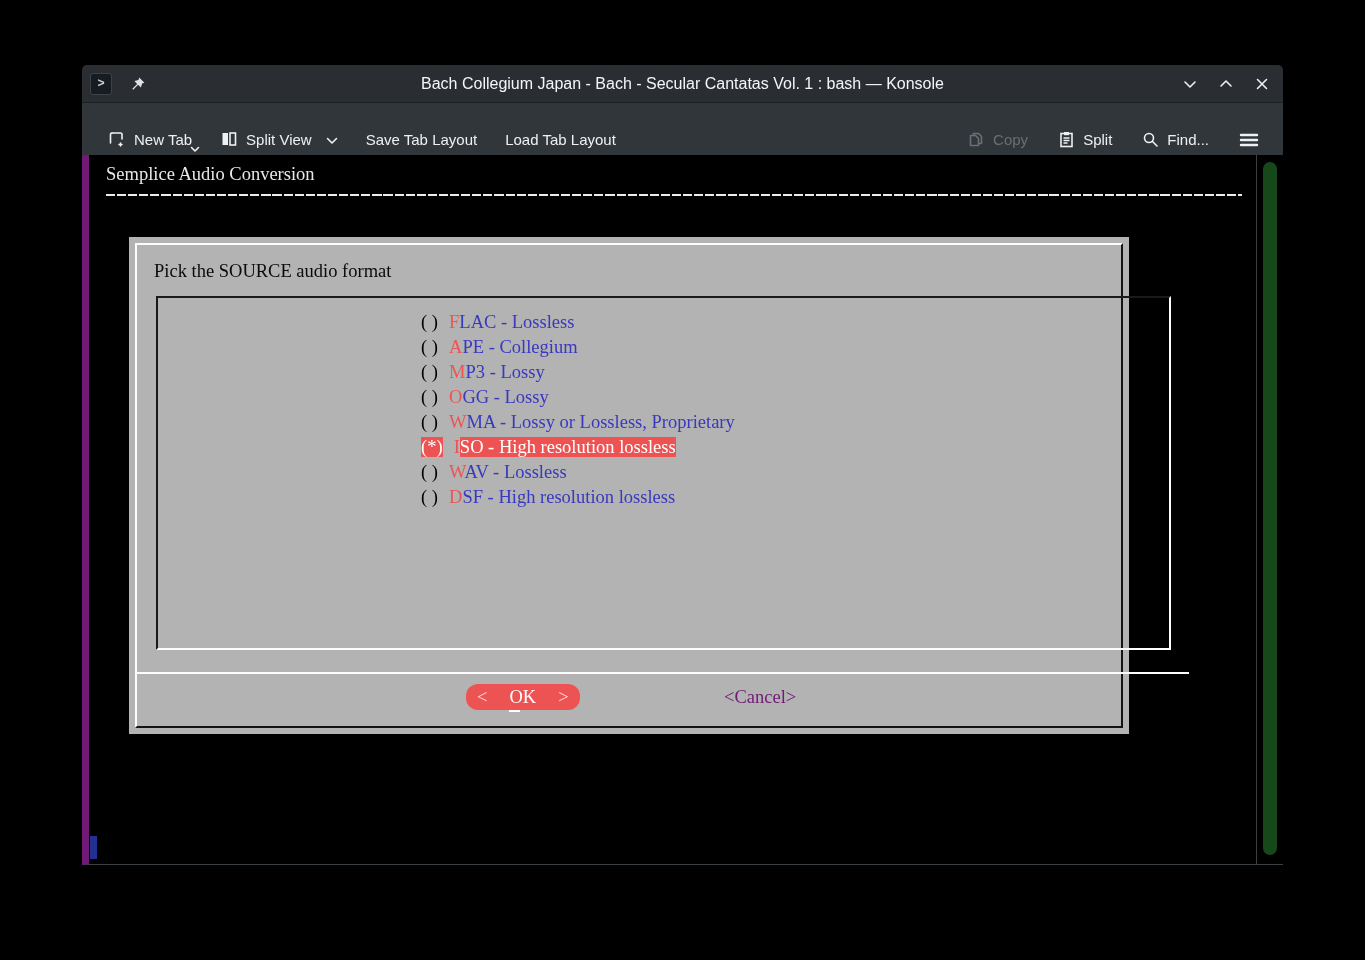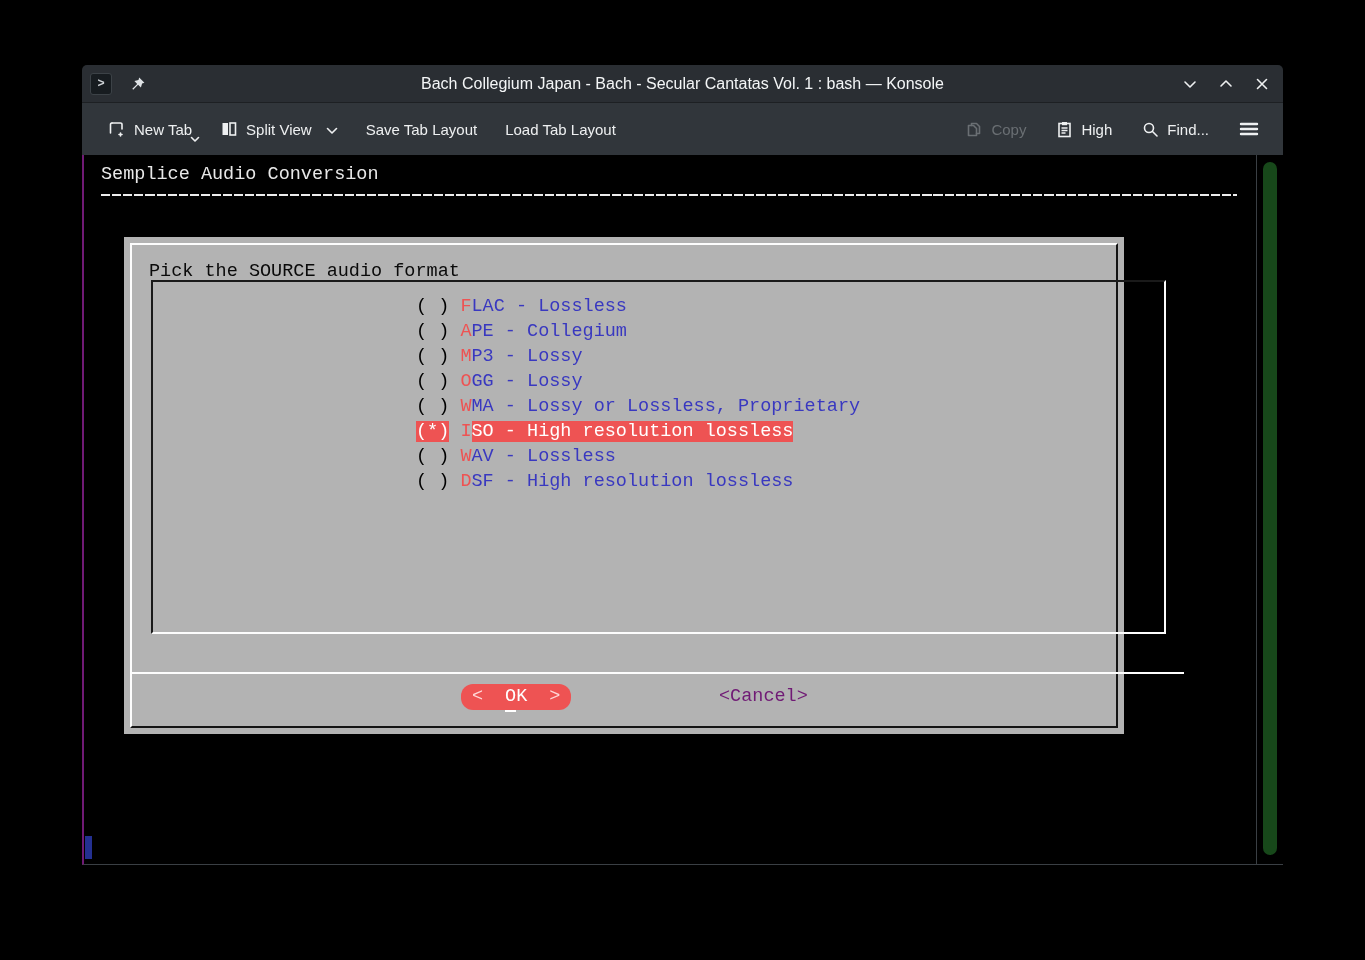--- a/index.html
+++ b/index.html
@@ -25,53 +25,53 @@
            font:bold 12px "Liberation Mono",monospace;}
   .pin{margin-left:18px;display:flex;align-items:center;}
   .wtitle{position:absolute;left:0;right:0;text-align:center;color:#f4f6f7;
           font-size:16px;pointer-events:none;}
   .wcontrols{position:absolute;right:10px;top:0;height:38px;display:flex;
              align-items:center;gap:14px;}
   .wbtn{width:22px;height:22px;display:flex;align-items:center;justify-content:center;
         color:#d7dadd;cursor:pointer;}
   
   .toolbar{position:absolute;left:0;top:38px;width:100%;height:52px;
-           background:var(--toolbar-bg);display:flex;align-items:center;
+           background:var(--toolbar-bg);display:flex;align-items:flex-end;
            color:var(--toolbar-text);font-size:15px;}
   .tb-left{display:flex;align-items:center;margin-left:16px;gap:8px;}
   .tb-right{display:flex;align-items:center;margin-left:auto;margin-right:14px;gap:10px;}
   .tbtn{display:flex;align-items:center;gap:8px;padding:7px 10px;border-radius:3px;
         position:relative;cursor:pointer;white-space:nowrap;}
   .tbtn .ico{display:flex;align-items:center;}
   .tbtn.disabled{color:var(--disabled-text);}
   .tbtn.disabled svg{stroke:var(--disabled-text);}
   .tb-caret{position:absolute;right:2px;bottom:-1px;}
   svg.line{fill:none;stroke:#eef0f1;stroke-width:1.6;stroke-linecap:round;stroke-linejoin:round;}
   
   .terminal{position:absolute;left:0;top:90px;width:1201px;height:710px;
             background:var(--terminal-bg);
-            border-left:2px solid #701a75;border-bottom:1px solid #3a3f44;
-            font-family:Liberation Mono, monospace;font-size:18.5px;line-height:25px;}
+            border-left:7px solid #701a75;border-bottom:1px solid #3a3f44;
+            font-family:Liberation Serif, serif;font-size:18.5px;line-height:25px;}
   .t-heading{position:absolute;left:17px;top:7px;color:var(--terminal-text);white-space:pre;}
   .t-underline{position:absolute;left:17px;top:39px;width:1136px;height:2px;
      background:repeating-linear-gradient(90deg,#ececec 0,#ececec 9.1px,transparent 9.1px,transparent 11.1px);}
   .cursor{position:absolute;left:1px;top:681px;width:7px;height:23px;background:var(--cursor-blue);}
   
   .sbar{position:absolute;right:0;top:0;width:27px;height:100%;
         border-left:1px solid #3a3f44;}
   .sthumb{position:absolute;left:6px;width:14px;top:7px;bottom:9px;border-radius:7px;
           background:var(--scrollbar-green);}
   
   .dialog{position:absolute;left:40px;top:82px;width:1000px;height:497px;
           background:var(--dialog-bg);color:var(--dialog-text);}
   .d-frame{position:absolute;inset:6px;border:2px solid;
            border-color:var(--border-light) var(--border-dark) var(--border-dark) var(--border-light);
            pointer-events:none;}
   .d-title{position:absolute;left:25px;top:22px;white-space:pre;}
-  .listbox{position:absolute;left:27px;top:43px;width:1015px;height:354px;
+  .listbox{position:absolute;left:27px;top:59px;width:1015px;height:354px;
            border:2px solid;
            border-color:#1a1a1a var(--border-light) var(--border-light) #1a1a1a;
            padding:12px 1px 0 263px;}
   .row{height:25px;white-space:pre;cursor:pointer;}
   .row .st{color:#000;}
   .row .hk{color:var(--accent-red);margin-left:11.1px;}
   .row .tx{color:var(--option-blue);}
   .row.selected .st{background:var(--accent-red);color:var(--selected-text);}
   .row.selected .tx{background:var(--accent-red);color:var(--selected-text);}
   .d-sep{position:absolute;left:8px;top:435px;width:1052px;height:2px;background:var(--border-light);}
@@ -165,21 +165,21 @@
         <span>Copy</span>
       </div>
       <div class="tbtn">
         <span class="ico">
           <svg width="17" height="17" viewBox="0 0 17 17">
             <rect x="3" y="2.5" width="11" height="13" fill="none" stroke="#eef0f1" stroke-width="1.6"></rect>
             <rect x="6" y="1" width="5" height="3.2" fill="#eef0f1"></rect>
             <path d="M5.5 7h6M5.5 9.5h6M5.5 12h4" stroke="#eef0f1" stroke-width="1.4"></path>
           </svg>
         </span>
-        <span>High</span>
+        <span>Split</span>
       </div>
       <div class="tbtn">
         <span class="ico">
           <svg class="line" width="17" height="17" viewBox="0 0 17 17">
             <circle cx="7" cy="7" r="4.5"></circle>
               <path d="M10.5 10.5 15 15"></path>
           </svg>
         </span>
         <span>Find...</span>
       </div>

